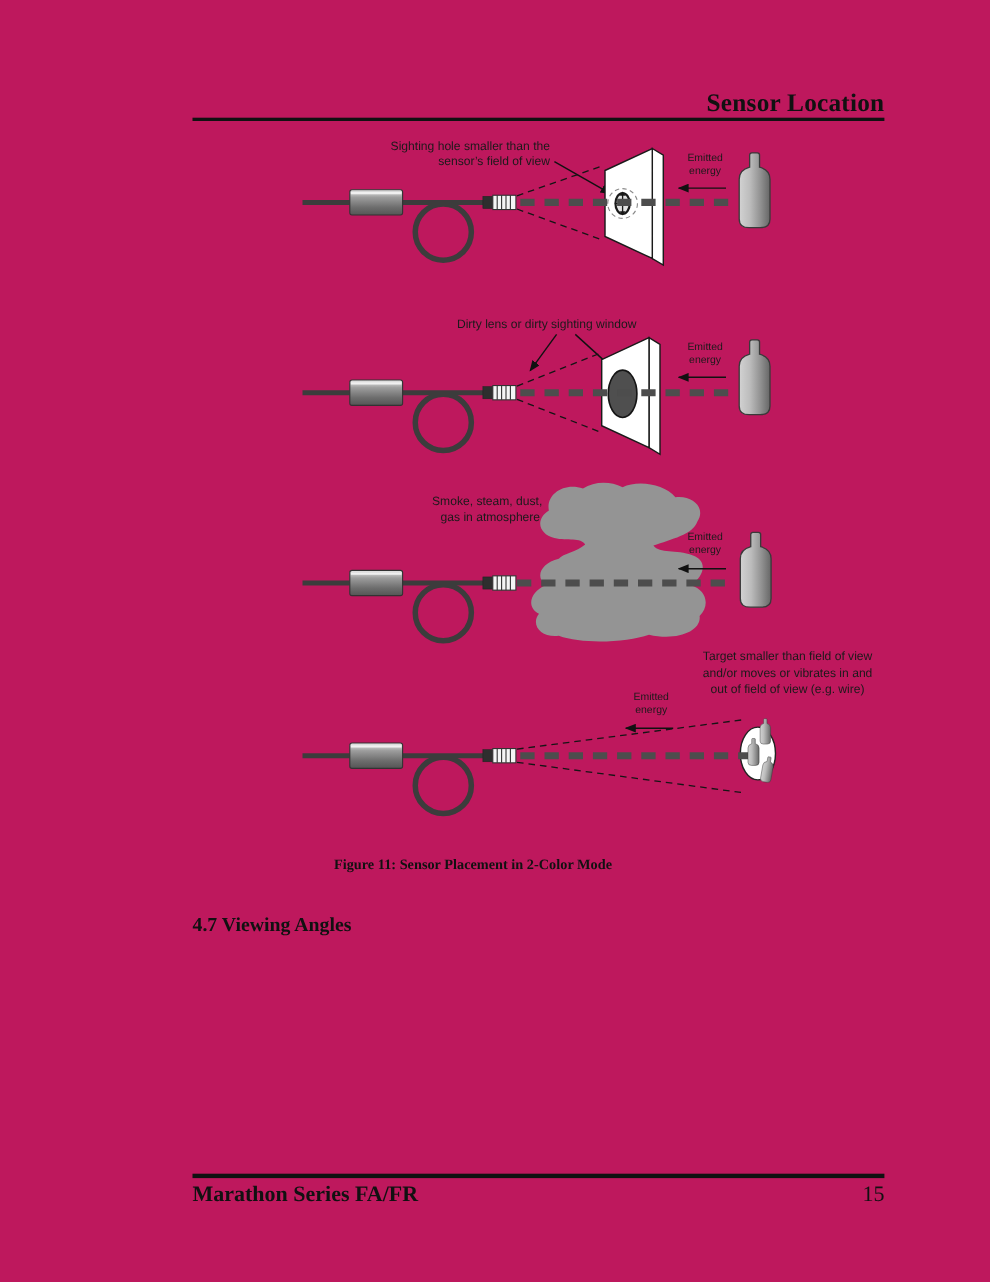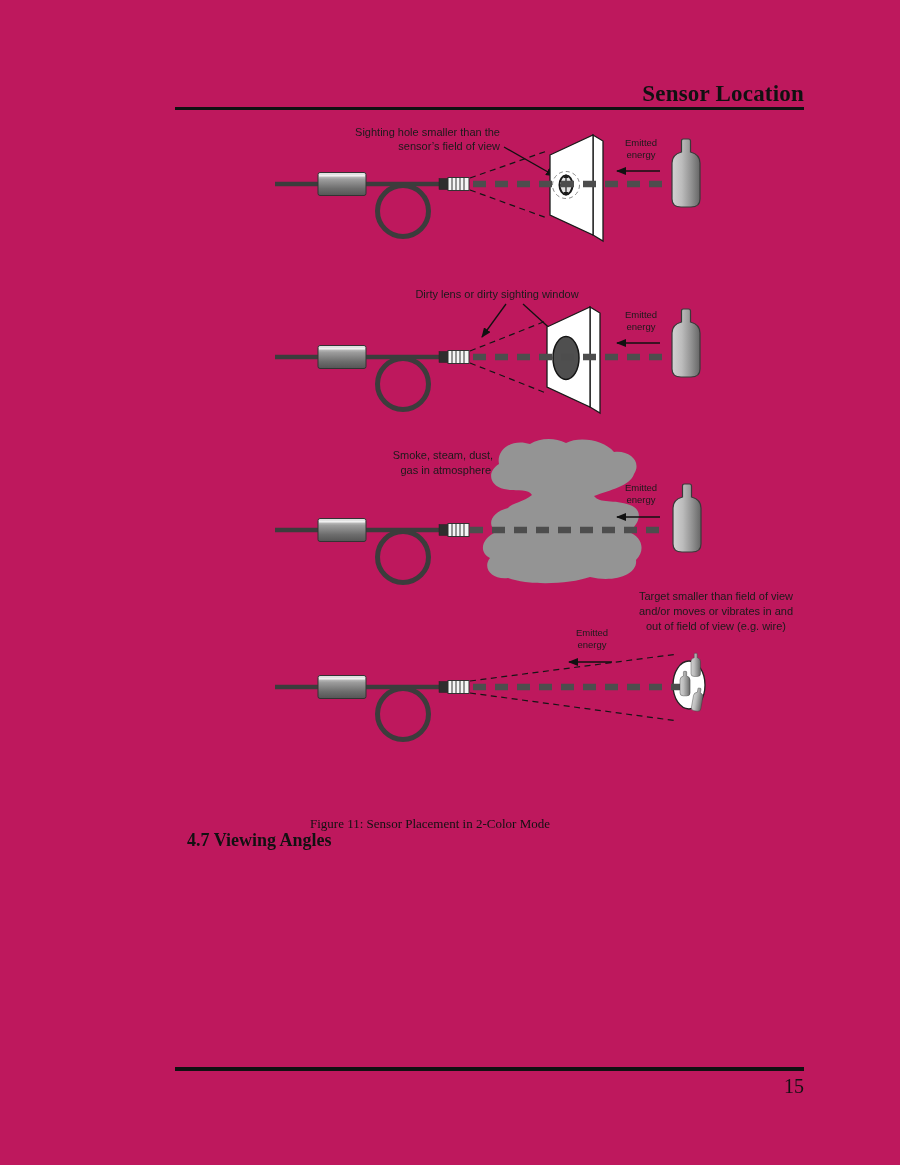--- a/index.html
+++ b/index.html
@@ -3,22 +3,22 @@
 <meta charset="utf-8">
 <style>
   html,body{margin:0;padding:0;background:#ffffff;}
   .page{position:relative;width:900px;height:1165px;background:#be185d;overflow:hidden;
         font-family:"Liberation Serif", serif;color:#111;}
   .header-title{position:absolute;top:81px;right:96px;font-size:23px;font-weight:bold;
         letter-spacing:0.2px;white-space:nowrap;}
   .header-rule{position:absolute;top:107px;left:175px;width:629px;height:3px;background:#111;}
   .figure-svg{position:absolute;top:0;left:0;}
   .caption{position:absolute;top:778px;left:100px;width:660px;text-align:center;
-        font-size:13px;font-weight:normal;margin-top:38px;}
-  .section-heading{position:absolute;top:830px;left:175px;font-size:18px;font-weight:bold;margin-left:12px;}
+        font-size:13px;font-weight:bold;}
+  .section-heading{position:absolute;top:830px;left:175px;font-size:18px;font-weight:bold;}
   .body-text{position:absolute;top:863px;left:175px;width:629px;font-size:13.5px;line-height:18.5px;}
   .jline{text-align:justify;text-align-last:justify;}
   .footer-rule{position:absolute;top:1067px;left:175px;width:629px;height:3.5px;background:#111;}
   .footer-left{position:absolute;top:1075px;left:175px;font-size:20px;font-weight:bold;}
   .footer-page{position:absolute;top:1075px;right:96px;font-size:20px;font-weight:normal;}
   
   .lblA{font-family:"Liberation Sans", sans-serif;font-size:11px;fill:#1a1a1a;}
   .lblE{font-family:"Liberation Sans", sans-serif;font-size:9.5px;fill:#1a1a1a;}
   .cone{stroke:#151515;stroke-width:1.2;stroke-dasharray:6 4.5;fill:none;}
   .thick{stroke:#4d4d4d;stroke-width:6.5;stroke-dasharray:13 9;fill:none;}
@@ -135,15 +135,16 @@
       <path class="arrowline" d="M612,662 L569,662" marker-end="url(#ah)"></path>
     </g>
   </svg>
 
   <div class="caption">Figure 11: Sensor Placement in 2-Color Mode</div>
 
   <div class="section-heading">4.7 Viewing Angles</div>
 
 
   <div class="footer-rule"></div>
+  <div class="footer-left">Marathon Series FA/FR</div>
   <div class="footer-page">15</div>
 
 </div>
 
 </body></html>

